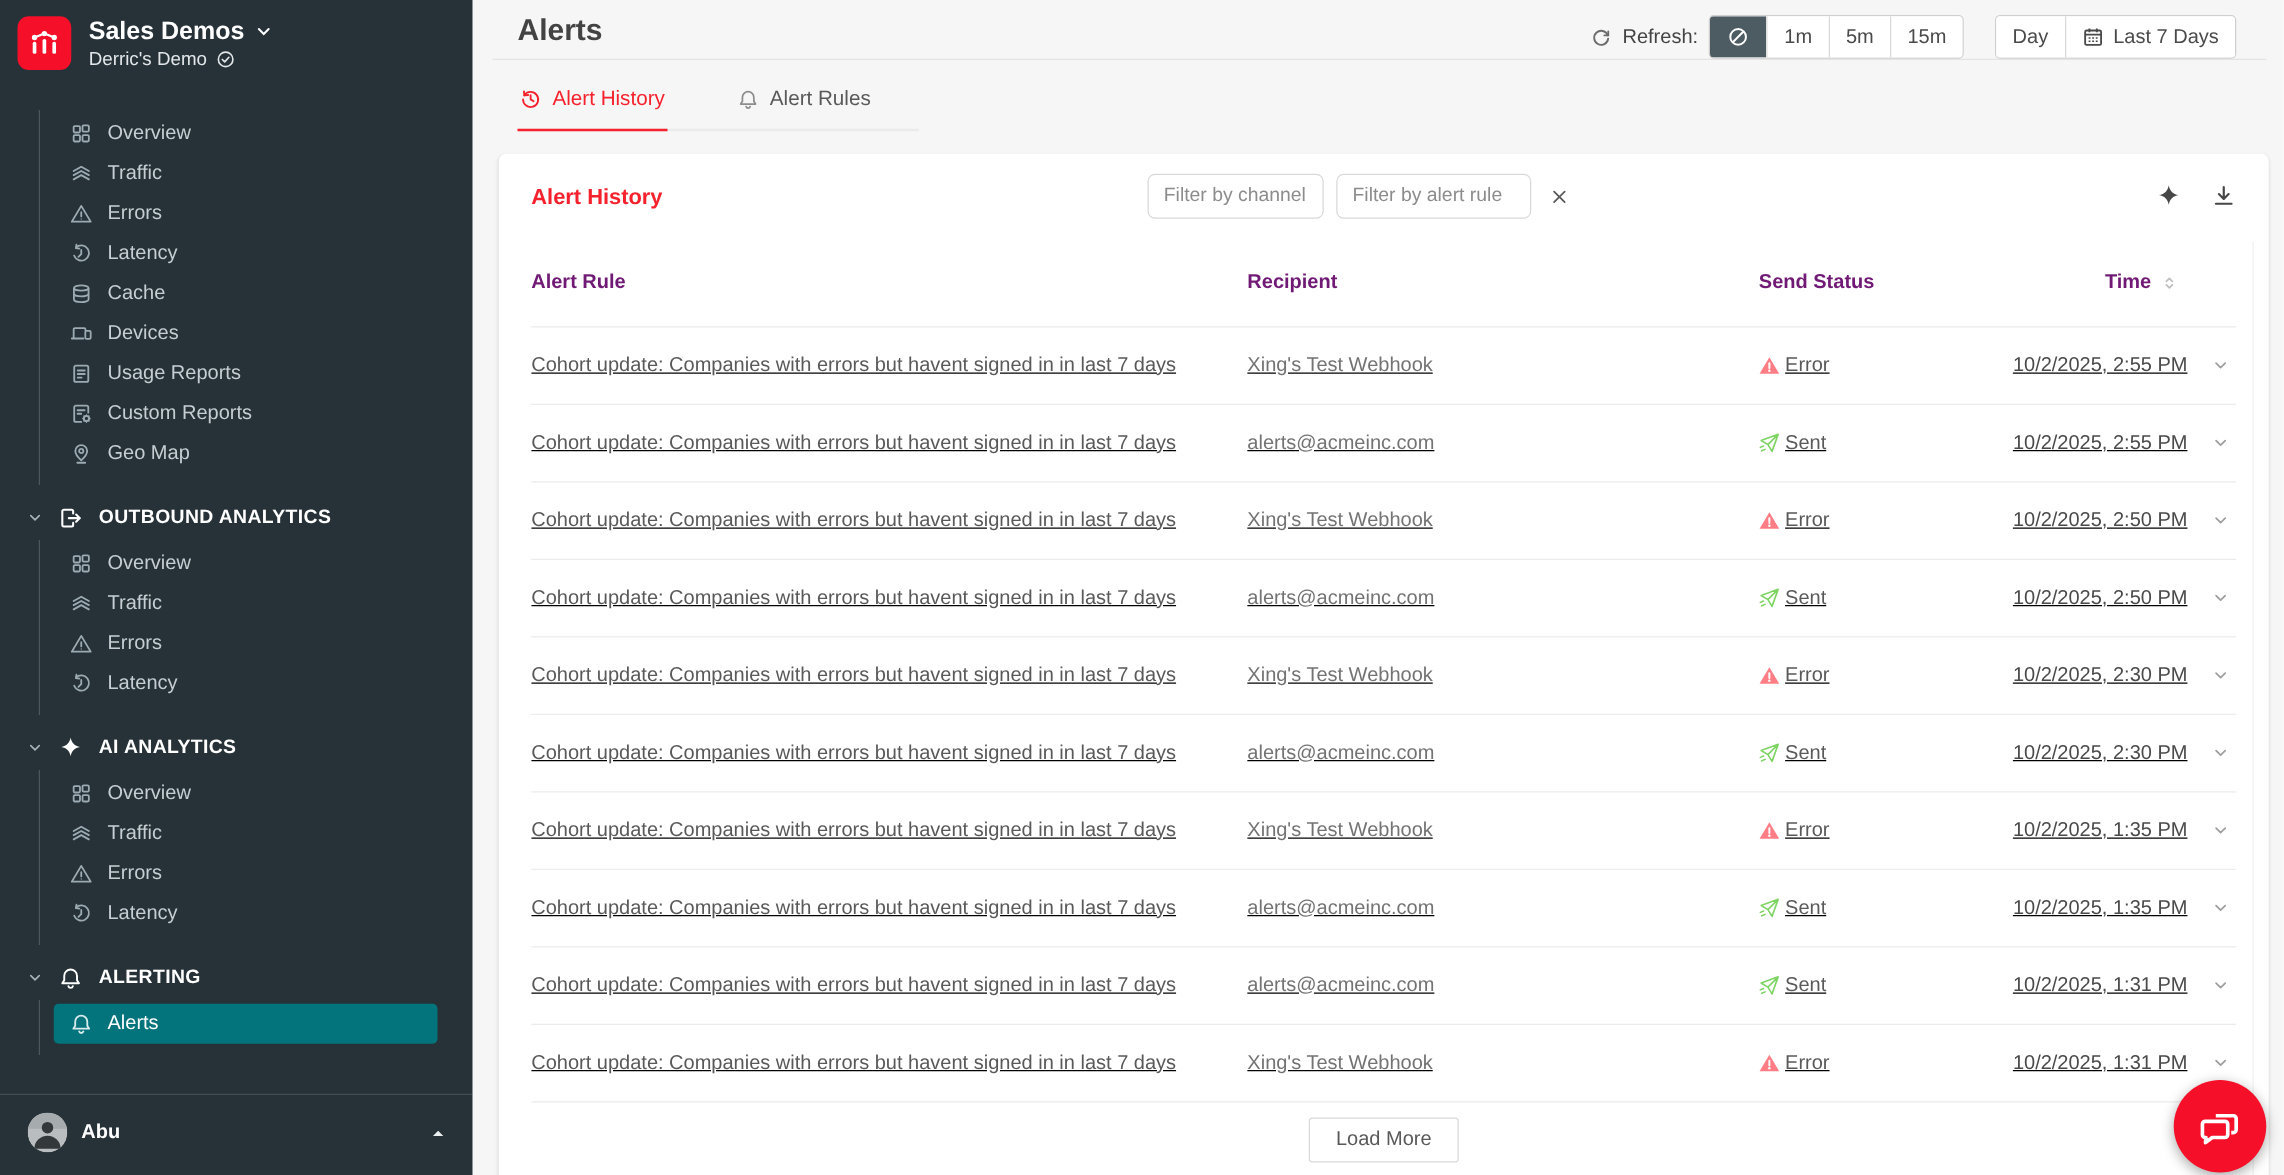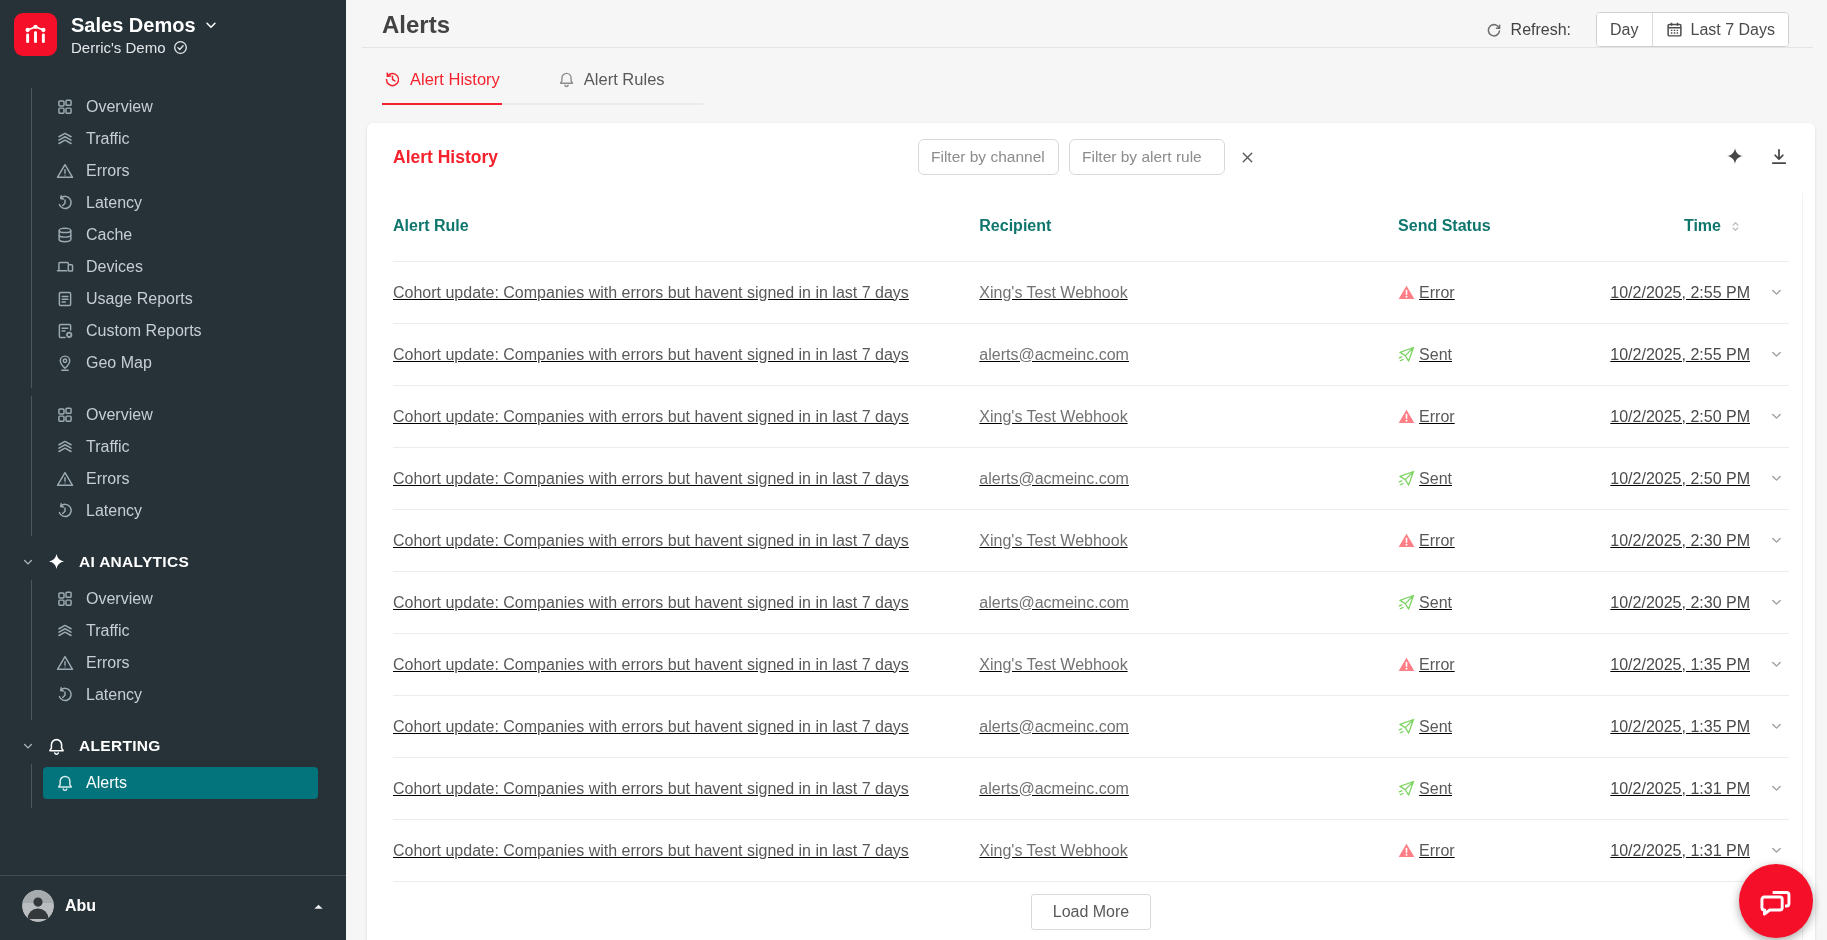--- a/index.html
+++ b/index.html
@@ -1,20 +1,20 @@
 <!DOCTYPE html>
 <html><head>
 <meta charset="utf-8">
 <style>
   html,body{margin:0;padding:0;}
   body{width:1827px;height:940px;overflow:hidden;font-family:"Liberation Sans",sans-serif;background:#f6f6f6;}
   .app{width:1827px;height:940px;display:flex;overflow:hidden;}
 
   
-  .sidebar{width:346px;flex:none;background:#263238;color:#c6ced3;display:flex;flex-direction:column;}
+  .sidebar{width:378px;flex:none;background:#263238;color:#c6ced3;display:flex;flex-direction:column;}
   .ws{display:flex;align-items:center;gap:14px;padding:13px 14px 10px;cursor:pointer;}
   .logo{width:43px;height:43px;border-radius:9px;background:#f50f28;display:flex;align-items:center;justify-content:center;flex:none;}
   .ws-title-row{display:flex;align-items:center;gap:8px;font-size:20px;font-weight:bold;color:#fff;}
   .ws-sub-row{display:flex;align-items:center;gap:7px;font-size:15px;color:#e3e7e9;margin-top:2px;}
   .nav{flex:1;padding-top:22px;overflow:hidden;}
   .section{margin-bottom:8px;}
   .section-header{display:flex;align-items:center;gap:13px;height:36px;padding-left:22px;color:#fff;font-weight:bold;font-size:15.5px;letter-spacing:.3px;cursor:pointer;}
   .section-header .caret{color:#aab4ba;}
   .section-items{margin-left:31px;border-left:1px solid rgba(255,255,255,.18);padding:3px 0 9px;}
   .side-item{display:flex;align-items:center;gap:12px;height:32px;padding-left:13px;margin:0 28px 0 11px;border-radius:4px;font-size:16px;color:#c6ced3;cursor:pointer;white-space:nowrap;}
@@ -51,21 +51,21 @@
   .card-head{display:flex;align-items:center;padding:16px 0 10px;}
   .panel-title{margin:0;font-size:17.5px;font-weight:bold;color:#f5222d;}
   .filters{margin-left:auto;display:flex;align-items:center;gap:10px;}
   .filter-input{height:36px;box-sizing:border-box;border:1px solid #d9d9d9;border-radius:6px;padding:0 12px;font-size:15.5px;font-family:inherit;color:#434343;width:141px;outline:none;}
   .filter-input.wide{width:156px;}
   .filter-input::placeholder{color:#8c8c8c;opacity:1;}
   .clear-x{color:#595959;cursor:pointer;margin-left:5px;}
   .head-icons{margin-left:470px;display:flex;align-items:center;gap:24px;color:#474747;}
   .head-icons .icon{cursor:pointer;}
 
-  .thead{display:grid;grid-template-columns:42% 30% 13% 15%;padding:32px 0 26px;font-size:16px;font-weight:bold;color:#0f766e;}
+  .thead{display:grid;grid-template-columns:42% 30% 13% 15%;padding:32px 0 26px;font-size:16px;font-weight:bold;color:#701a75;}
   .th-time{display:flex;align-items:center;justify-content:flex-end;gap:9px;padding-right:48px;}
   .sort{color:#bfbfbf;cursor:pointer;}
   .tbody{border-top:1px solid #ececec;text-decoration:underline;}
   .row{display:grid;grid-template-columns:42% 30% 13% 15%;height:61px;align-items:center;border-bottom:1px solid #ececec;font-size:16px;}
   .cell-rule{color:#595959;white-space:nowrap;overflow:hidden;padding-right:10px;}
   .cell-recipient{color:#737373;white-space:nowrap;}
   .cell-status{display:flex;align-items:center;gap:4px;color:#595959;}
   .cell-status .icon.sent{color:#7ed463;}
   .cell-status .icon.err{color:#ff7e85;}
   .cell-time{display:flex;align-items:center;justify-content:flex-end;gap:20px;color:#4a4a4a;padding-right:6px;}
@@ -220,20 +220,34 @@
                   <path d="M8 1.9a4.2 4.2 0 0 1 4.2 4.2c0 2.9-4.2 6.6-4.2 6.6S3.8 9 3.8 6.1A4.2 4.2 0 0 1 8 1.9z"></path>
                   <circle cx="8" cy="6" r="1.5"></circle>
                   <path d="M5.2 14.4h5.6"></path>
                 </svg>
               </span>
               <span>Geo Map</span>
             </div>
           </div>
         </div>
         <div class="section">
+          <div class="section-header">
+            <span class="icon caret">
+              <svg viewBox="0 0 16 16" fill="none" stroke="currentColor" stroke-width="1.7" stroke-linecap="round">
+                <path d="M3.5 6l4.5 4.5L12.5 6"></path>
+              </svg>
+            </span>
+            <span class="icon sec-ic">
+              <svg viewBox="0 0 16 16" fill="none" stroke="currentColor" stroke-width="1.4" stroke-linecap="round" stroke-linejoin="round">
+                <path d="M9.7 4.8V3.4a1 1 0 0 0-1-1H3.4a1 1 0 0 0-1 1v9.2a1 1 0 0 0 1 1h5.3a1 1 0 0 0 1-1v-1.4"></path>
+                <path d="M6.8 8h7.4M11.7 5.6L14.2 8l-2.5 2.4"></path>
+              </svg>
+            </span>
+            <span class="section-label">OUTBOUND ANALYTICS</span>
+          </div>
           <div class="section-items">
             <div class="side-item">
               <span class="icon">
                 <svg viewBox="0 0 16 16" fill="none" stroke="currentColor" stroke-width="1.3">
                   <rect x="2.6" y="2.6" width="4.5" height="4.5" rx=".8"></rect>
                   <rect x="8.9" y="2" width="4.5" height="4.5" rx=".8"></rect>
                   <rect x="2.6" y="9" width="4.5" height="4.5" rx=".8"></rect>
                   <rect x="8.9" y="9" width="4.5" height="4.5" rx=".8"></rect>
                 </svg>
               </span>
@@ -375,20 +389,33 @@
     <div class="main-header">
       <h1 class="page-title">Alerts</h1>
       <div class="controls">
         <span class="icon refresh-glyph">
             <svg viewBox="0 0 16 16" fill="none" stroke="currentColor" stroke-width="1.5" stroke-linecap="round">
               <path d="M13.2 6.3A5.6 5.6 0 1 0 13.5 9"></path>
               <path d="M13.6 3.2v3.1h-3.1"></path>
             </svg>
           </span>
         <span class="refresh-label">Refresh:</span>
+        <div class="btn-group" id="refresh-group">
+          <button class="btn dark">
+              <span class="icon">
+                <svg viewBox="0 0 16 16" fill="none" stroke="currentColor" stroke-width="1.5">
+                  <circle cx="8" cy="8" r="5.9"></circle>
+                  <path d="M12.2 3.8L3.8 12.2"></path>
+                </svg>
+              </span>
+            </button>
+        <button class="btn">1m</button>
+            <button class="btn">5m</button>
+            <button class="btn">15m</button>
+          </div>
         <div class="group-gap"></div>
         <div class="btn-group">
           <button class="btn">Day</button>
           <button class="btn">
             <span class="icon">
                 <svg viewBox="0 0 16 16" fill="none" stroke="currentColor" stroke-width="1.4">
                   <rect x="2" y="3.2" width="12" height="10.8" rx="1.1"></rect>
                   <path d="M2 6.3h12M5.2 1.6v2.9M10.8 1.6v2.9"></path>
                   <path d="M4.6 8.8h1.4M7.3 8.8h1.4M10 8.8h1.4M4.6 11.3h1.4M7.3 11.3h1.4M10 11.3h1.4" stroke-width="1.2"></path>
                 </svg>

